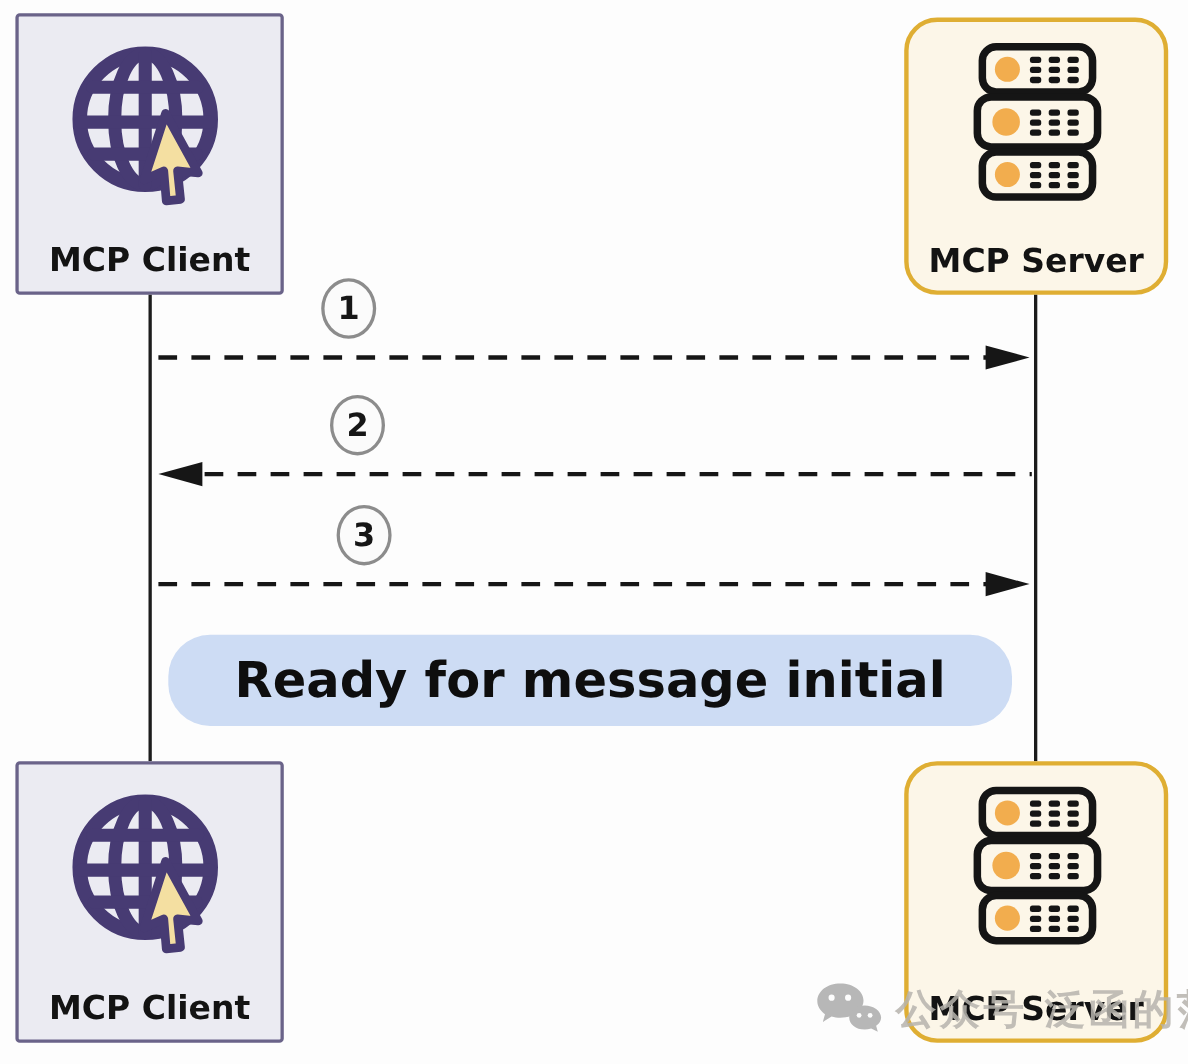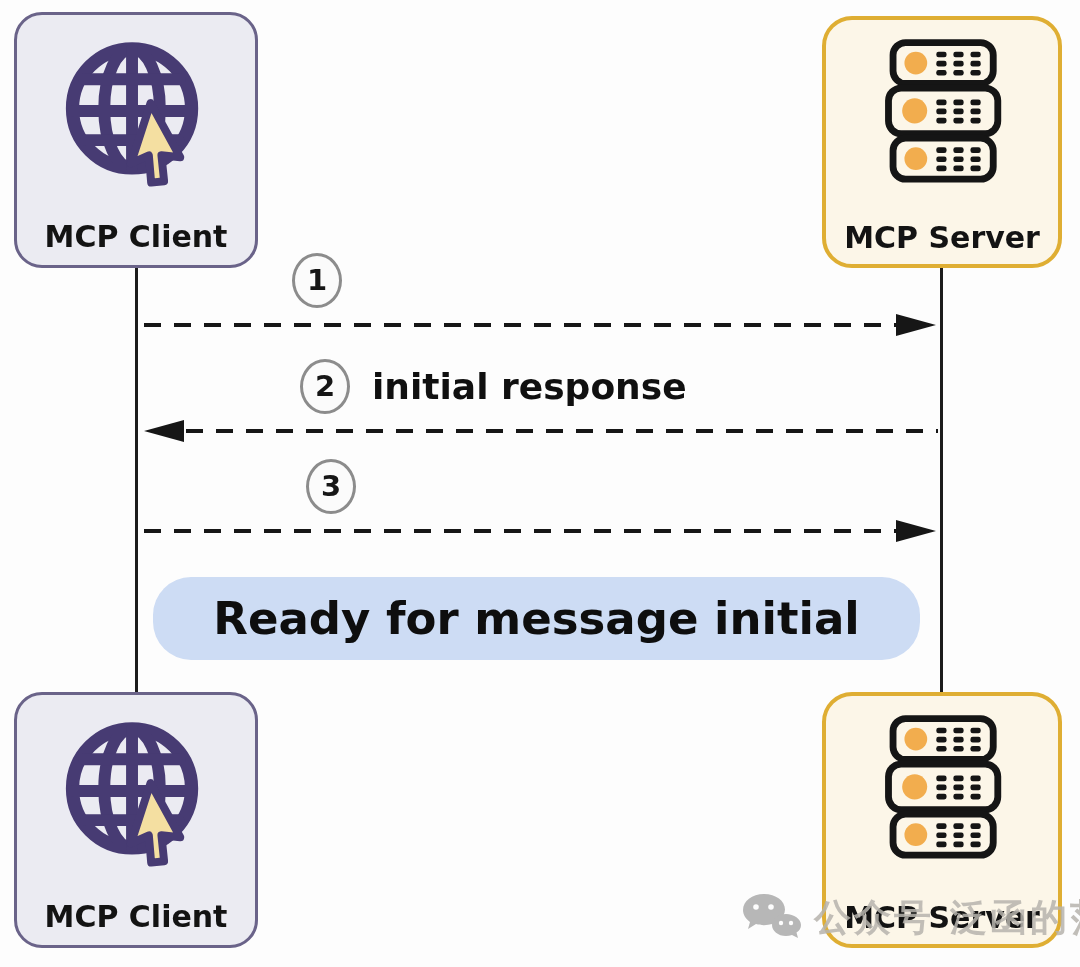--- a/index.html
+++ b/index.html
@@ -10,21 +10,21 @@
     font-family:"DejaVu Sans", sans-serif; color:#111;
   }
 
   
   .actor-box {
     position:absolute; display:flex; flex-direction:column;
     align-items:center; justify-content:space-between;
   }
   .client-box {
     width:244px; height:256px; background:#ebebf2;
-    border:3px solid #6a6389; border-radius:28px;
+    border:3px solid #6a6389; border-radius:4px;
     padding:14px 8px 12px;
   }
   .server-box {
     width:240px; height:256px; background:#fcf6e8;
     border:4px solid #dfae33; border-radius:30px;
     padding:16px 4px 10px;
   }
   .pos-client-top  { left:14px;  top:12px; height:256px; }
   .pos-server-top  { left:822px; top:16px; height:252px; }
   .pos-client-bot  { left:14px;  top:692px; }
@@ -142,21 +142,20 @@
     </div>
     <svg class="arrow" width="800" height="26">
       <line x1="4" y1="13" x2="758" y2="13" stroke="#161616" stroke-width="4" stroke-dasharray="17 13"></line>
       <polygon points="756,2 796,13 756,24" fill="#161616"></polygon>
     </svg>
   </div>
 
   <div class="message msg-2">
     <div class="msg-head">
       <span class="msg-num">2</span>
-      <span class="msg-text">initial response</span>
     </div>
     <svg class="arrow" width="800" height="26">
       <polygon points="44,2 4,13 44,24" fill="#161616"></polygon>
       <line x1="46" y1="13" x2="798" y2="13" stroke="#161616" stroke-width="4" stroke-dasharray="17 13"></line>
     </svg>
   </div>
 
   <div class="message msg-3">
     <div class="msg-head">
       <span class="msg-num">3</span>

